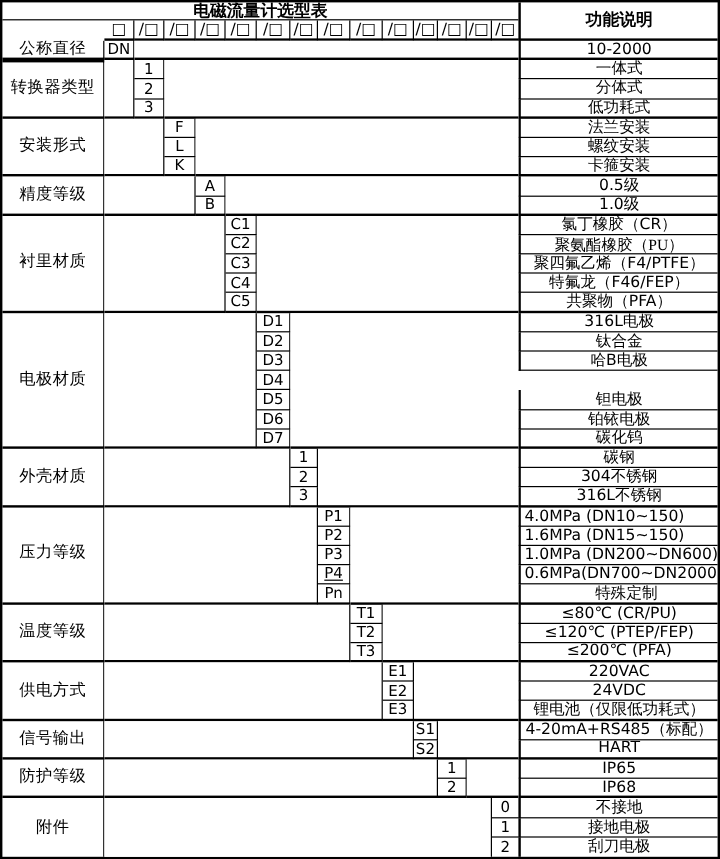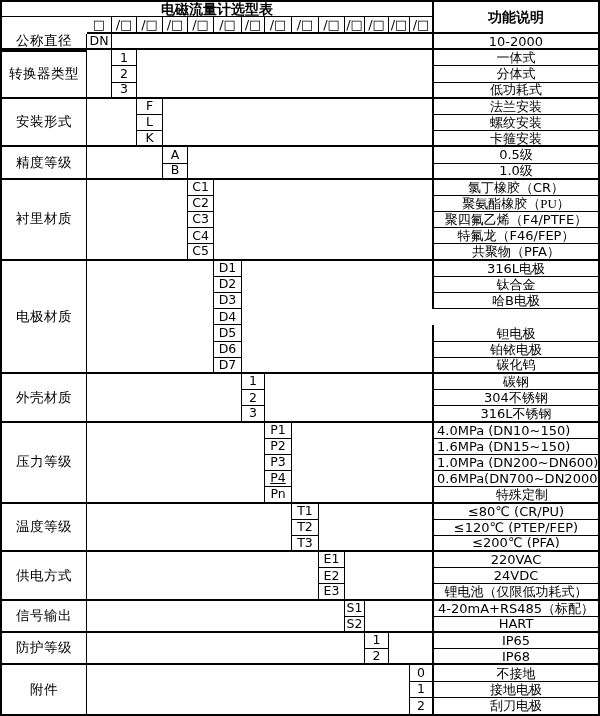--- a/index.html
+++ b/index.html
@@ -124,21 +124,21 @@
       <div class="cell spacer-cell no-br sec-end" style="grid-area: 17 / 8 / 24 / 16;"></div>
       <div class="cell label-cell sec-end" style="grid-area: 24 / 1 / 27 / 2;">外壳材质</div>
       <div class="cell spacer-cell sec-end" style="grid-area: 24 / 2 / 27 / 8;"></div>
       <div class="cell code-cell" style="grid-area: 24 / 8 / auto / 9;">1</div>
       <div class="cell desc-cell" style="grid-area: 24 / 16 / auto / 17;">碳钢</div>
       <div class="cell code-cell" style="grid-area: 25 / 8 / auto / 9;">2</div>
       <div class="cell desc-cell" style="grid-area: 25 / 16 / auto / 17;">304不锈钢</div>
       <div class="cell code-cell sec-end" style="grid-area: 26 / 8 / auto / 9;">3</div>
       <div class="cell desc-cell sec-end" style="grid-area: 26 / 16 / auto / 17;">316L不锈钢</div>
       <div class="cell spacer-cell no-br sec-end" style="grid-area: 24 / 9 / 27 / 16;"></div>
-      <div class="cell label-cell sec-end" style="grid-area: 27 / 1 / 32 / 2;">压力等级</div>
+      <div class="cell label-cell sec-end" style="grid-area: 27 / 1 / 32 / 2; font-family: Liberation Mono, monospace;">压力等级</div>
       <div class="cell spacer-cell sec-end" style="grid-area: 27 / 2 / 32 / 9;"></div>
       <div class="cell code-cell" style="grid-area: 27 / 9 / auto / 10;">P1</div>
       <div class="cell desc-cell left" style="grid-area: 27 / 16 / auto / 17;">4.0MPa (DN10~150)</div>
       <div class="cell code-cell" style="grid-area: 28 / 9 / auto / 10;">P2</div>
       <div class="cell desc-cell left" style="grid-area: 28 / 16 / auto / 17;">1.6MPa (DN15~150)</div>
       <div class="cell code-cell" style="grid-area: 29 / 9 / auto / 10;">P3</div>
       <div class="cell desc-cell left" style="grid-area: 29 / 16 / auto / 17;">1.0MPa (DN200~DN600)</div>
       <div class="cell code-cell" style="grid-area: 30 / 9 / auto / 10; text-decoration: underline;">P4</div>
       <div class="cell desc-cell left" style="grid-area: 30 / 16 / auto / 17;">0.6MPa(DN700~DN2000)</div>
       <div class="cell code-cell sec-end" style="grid-area: 31 / 9 / auto / 10;">Pn</div>

